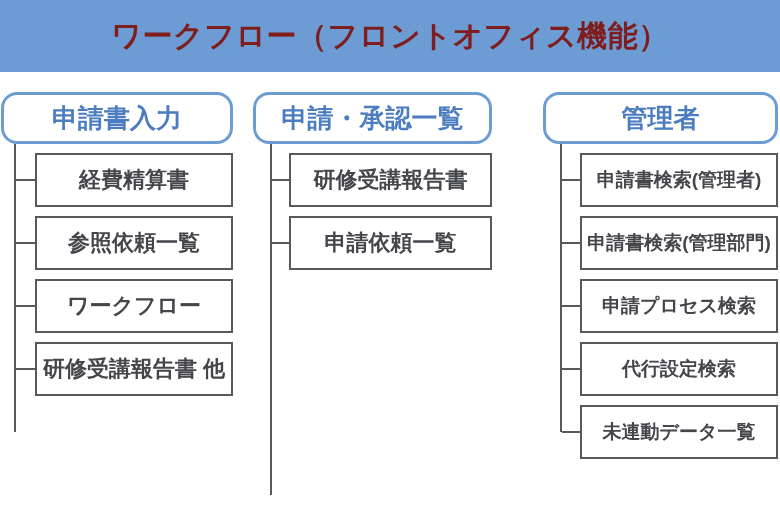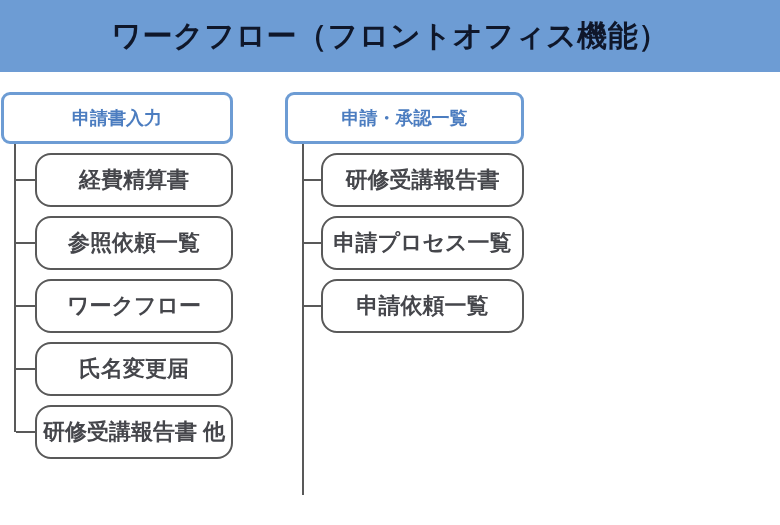--- a/index.html
+++ b/index.html
@@ -22,45 +22,45 @@
     top: 0; left: 0;
     width: 780px;
     height: 72px;
     background: #6D9CD4;
     display: flex;
     align-items: center;
     justify-content: center;
   }
   .titlebar h1 {
     margin: 0;
-    color: #0f172a;
+    color: #7f1d1d;
     font-size: 30px;
     font-weight: bold;
     letter-spacing: 0.5px;
     white-space: nowrap;
   }
 
   
   .col { position: absolute; top: 92px; }
   .col1 { left: 1px;   width: 232px; }
-  .col2 { left: 285px; width: 239px; }
+  .col2 { left: 253px; width: 239px; }
   .col3 { left: 543px; width: 235px; }
 
   
   .hdr {
     box-sizing: border-box;
     height: 52px;
     border: 3px solid #6D9CD4;
-    border-radius: 9px;
+    border-radius: 16px;
     background: #FFFFFF;
     display: flex;
     align-items: center;
     justify-content: center;
     color: #4C7DC0;
-    font-size: 18px;
+    font-size: 26px;
     font-weight: bold;
     white-space: nowrap;
   }
 
   
   .vline {
     position: absolute;
     top: 52px;
     width: 2px;
     background: #595959;
@@ -78,21 +78,21 @@
   .col1 .items { margin-left: 34px; }
   .col2 .items { margin-left: 36px; }
   .col3 .items { margin-left: 37px; }
 
   .item {
     box-sizing: border-box;
     position: relative;
     height: 54px;
     margin-top: 9px;
     border: 2.5px solid #595959;
-    border-radius: 16px;
+    border-radius: 0;
     background: #FFFFFF;
     display: flex;
     align-items: center;
     justify-content: center;
     color: #45464B;
     font-size: 22px;
     font-weight: bold;
     white-space: nowrap;
   }
   .col3 .item { font-size: 19px; }
@@ -128,40 +128,57 @@
       <li class="item">
           <span>経費精算書</span>
         </li>
       <li class="item">
           <span>参照依頼一覧</span>
         </li>
       <li class="item">
           <span>ワークフロー</span>
         </li>
       <li class="item">
-          <span>氏名変更届</span>
-        </li>
-      <li class="item">
           <span>研修受講報告書 他</span>
         </li>
     </ul>
   </section>
 
   <section class="col col2">
     <div class="hdr">
       <span>申請・承認一覧</span>
     </div>
     <div class="vline"></div>
     <ul class="items">
       <li class="item">
           <span>研修受講報告書</span>
         </li>
       <li class="item">
-          <span>申請プロセス一覧</span>
-        </li>
-      <li class="item">
           <span>申請依頼一覧</span>
         </li>
     </ul>
   </section>
 
+  <section class="col col3">
+    <div class="hdr">
+      <span>管理者</span>
+    </div>
+    <div class="vline"></div>
+    <ul class="items">
+      <li class="item">
+          <span>申請書検索(管理者)</span>
+        </li>
+      <li class="item">
+          <span>申請書検索(管理部門)</span>
+        </li>
+      <li class="item">
+          <span>申請プロセス検索</span>
+        </li>
+      <li class="item">
+          <span>代行設定検索</span>
+        </li>
+      <li class="item">
+          <span>未連動データ一覧</span>
+        </li>
+    </ul>
+  </section>
 
 </div>
 
 </body></html>

